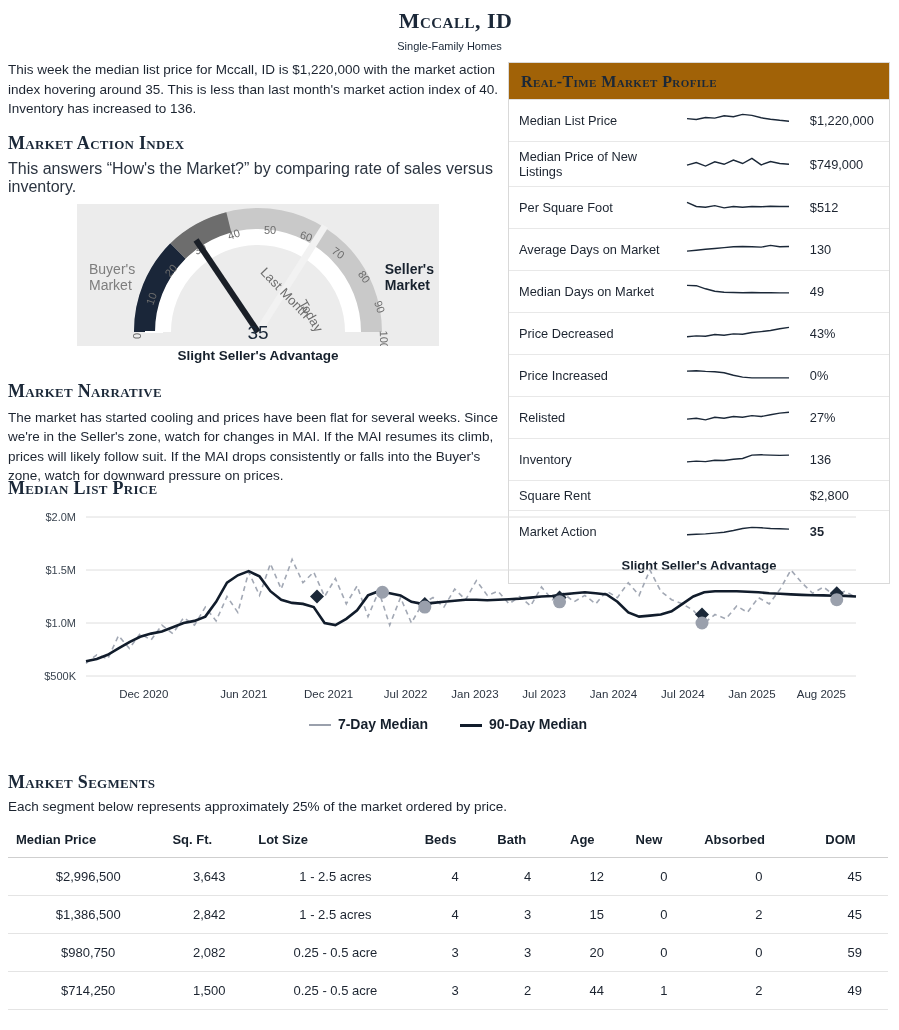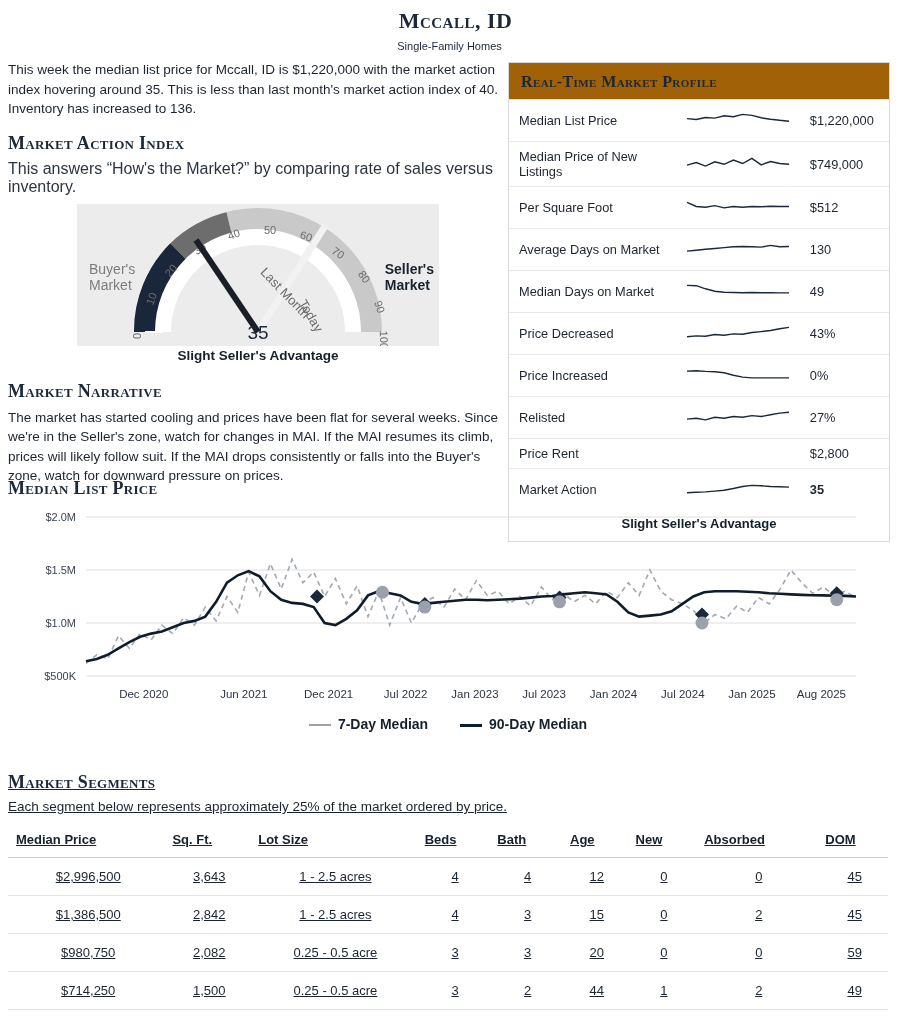--- a/index.html
+++ b/index.html
@@ -176,21 +176,20 @@
     vertical-align: middle;
     margin-right: 7px;
   }
 
   
   .segments {
     position: absolute;
     left: 8px;
     top: 760px;
     width: 880px;
-    text-decoration: underline;
   }
   .seg-note { font-size: 13.5px; margin: 0 0 10px 0; }
   table.seg-table { width: 880px; border-collapse: collapse; }
   table.seg-table th {
     text-align: left;
     font-size: 13px;
     font-weight: bold;
     color: #16202c;
     padding: 8px 4px 10px 8px;
     border-bottom: 1px solid #cfcfcf;
@@ -338,21 +337,28 @@
             <td class="p-value">0%</td>
           </tr>
           <tr>
             <td class="p-label">Relisted</td>
             <td class="p-spark"><svg width="104" height="24" viewBox="0 0 104 24">
                 <polyline points="1.0,15.1 10.3,14.2 19.5,15.9 28.8,13.3 38.1,14.2 47.4,12.5 56.6,13.3 65.9,11.6 75.2,12.5 84.5,10.8 93.7,9.1 103.0,8.3" fill="none" stroke="#1b2838" stroke-width="1.4"></polyline>
               </svg></td>
             <td class="p-value">27%</td>
           </tr>
           <tr>
-            <td class="p-label">Price Rent</td>
+            <td class="p-label">Inventory</td>
+            <td class="p-spark"><svg width="104" height="24" viewBox="0 0 104 24">
+                <polyline points="1.0,15.9 10.3,15.1 19.5,15.6 28.8,14.2 38.1,14.5 47.4,13.3 56.6,12.5 65.9,9.1 75.2,8.8 84.5,9.1 93.7,9.4 103.0,9.1" fill="none" stroke="#1b2838" stroke-width="1.4"></polyline>
+              </svg></td>
+            <td class="p-value">136</td>
+          </tr>
+          <tr>
+            <td class="p-label">Square Rent</td>
             <td class="p-spark"></td>
             <td class="p-value">$2,800</td>
           </tr>
           <tr>
             <td class="p-label">Market Action</td>
             <td class="p-spark"><svg width="104" height="24" viewBox="0 0 104 24">
                 <polyline points="1.0,16.8 10.3,16.2 19.5,15.9 28.8,15.1 38.1,14.2 47.4,12.5 56.6,10.5 65.9,9.4 75.2,9.8 84.5,10.5 93.7,10.8 103.0,11.1" fill="none" stroke="#1b2838" stroke-width="1.4"></polyline>
               </svg></td>
             <td class="p-value bold-val">35</td>
           </tr>

